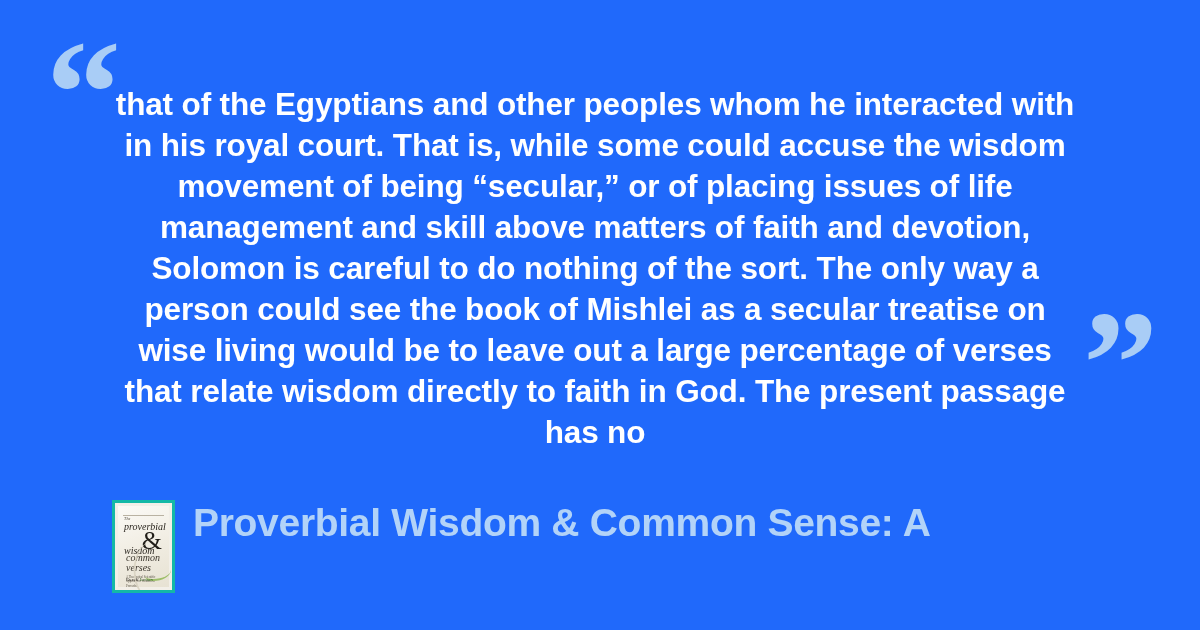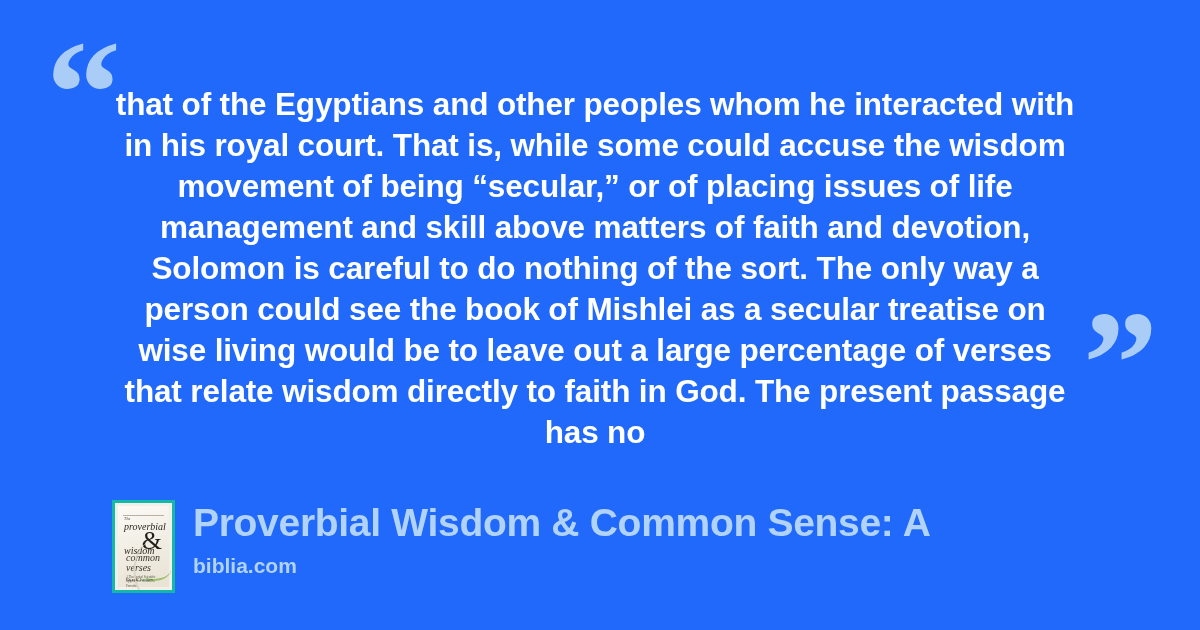--- a/index.html
+++ b/index.html
@@ -168,21 +168,21 @@
     right: -2px;
     bottom: 6px;
     width: 26px;
     height: 14px;
     border-bottom: 2px solid #9DBE6A;
     border-radius: 0 0 70% 30%;
   }
 
   .footer-text {
     display: flex;
-    flex-direction: column;
+    flex-direction: row;
     justify-content: flex-start;
     padding-top: 0px;
   }
   .book-title {
     color: #B2D3F8;
     font-family: "Liberation Sans", sans-serif;
     font-weight: 700;
     font-size: 39px;
     line-height: 46px;
     letter-spacing: -0.3px;
@@ -225,18 +225,17 @@
         <div class="bc-title4">verses</div>
         <div class="bc-sub">A Theological Scientific Approach to Wisdom in Proverbs</div>
         <div class="bc-swirl"></div>
         <div class="bc-swirl2"></div>
         <div class="bc-author"><span>Derek </span><em>Leman</em></div>
       </div>
     </div>
 
     <div class="footer-text">
       <div class="book-title">Proverbial Wisdom &amp; Common Sense: A</div>
-      <div class="site-name">biblia.com</div>
     </div>
 
   </div>
 
 </div>
 
 </body></html>

